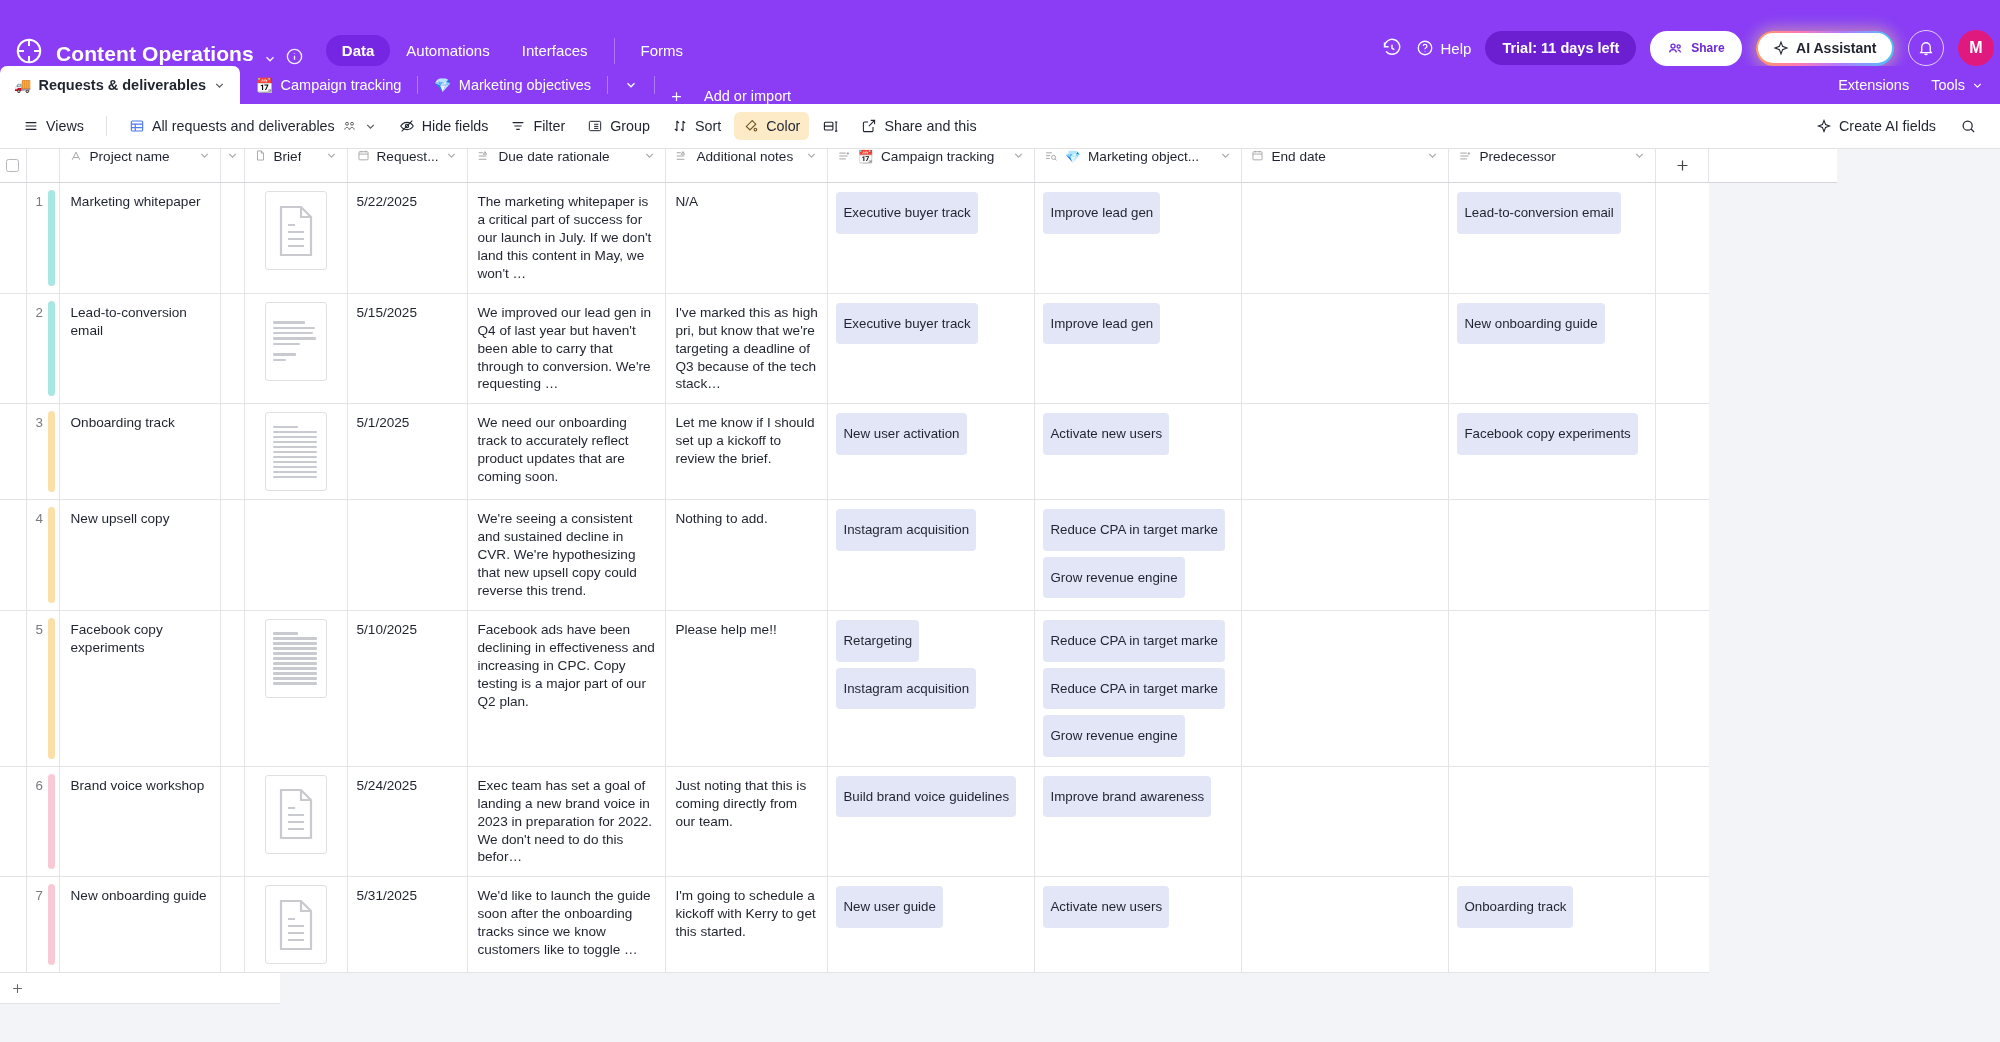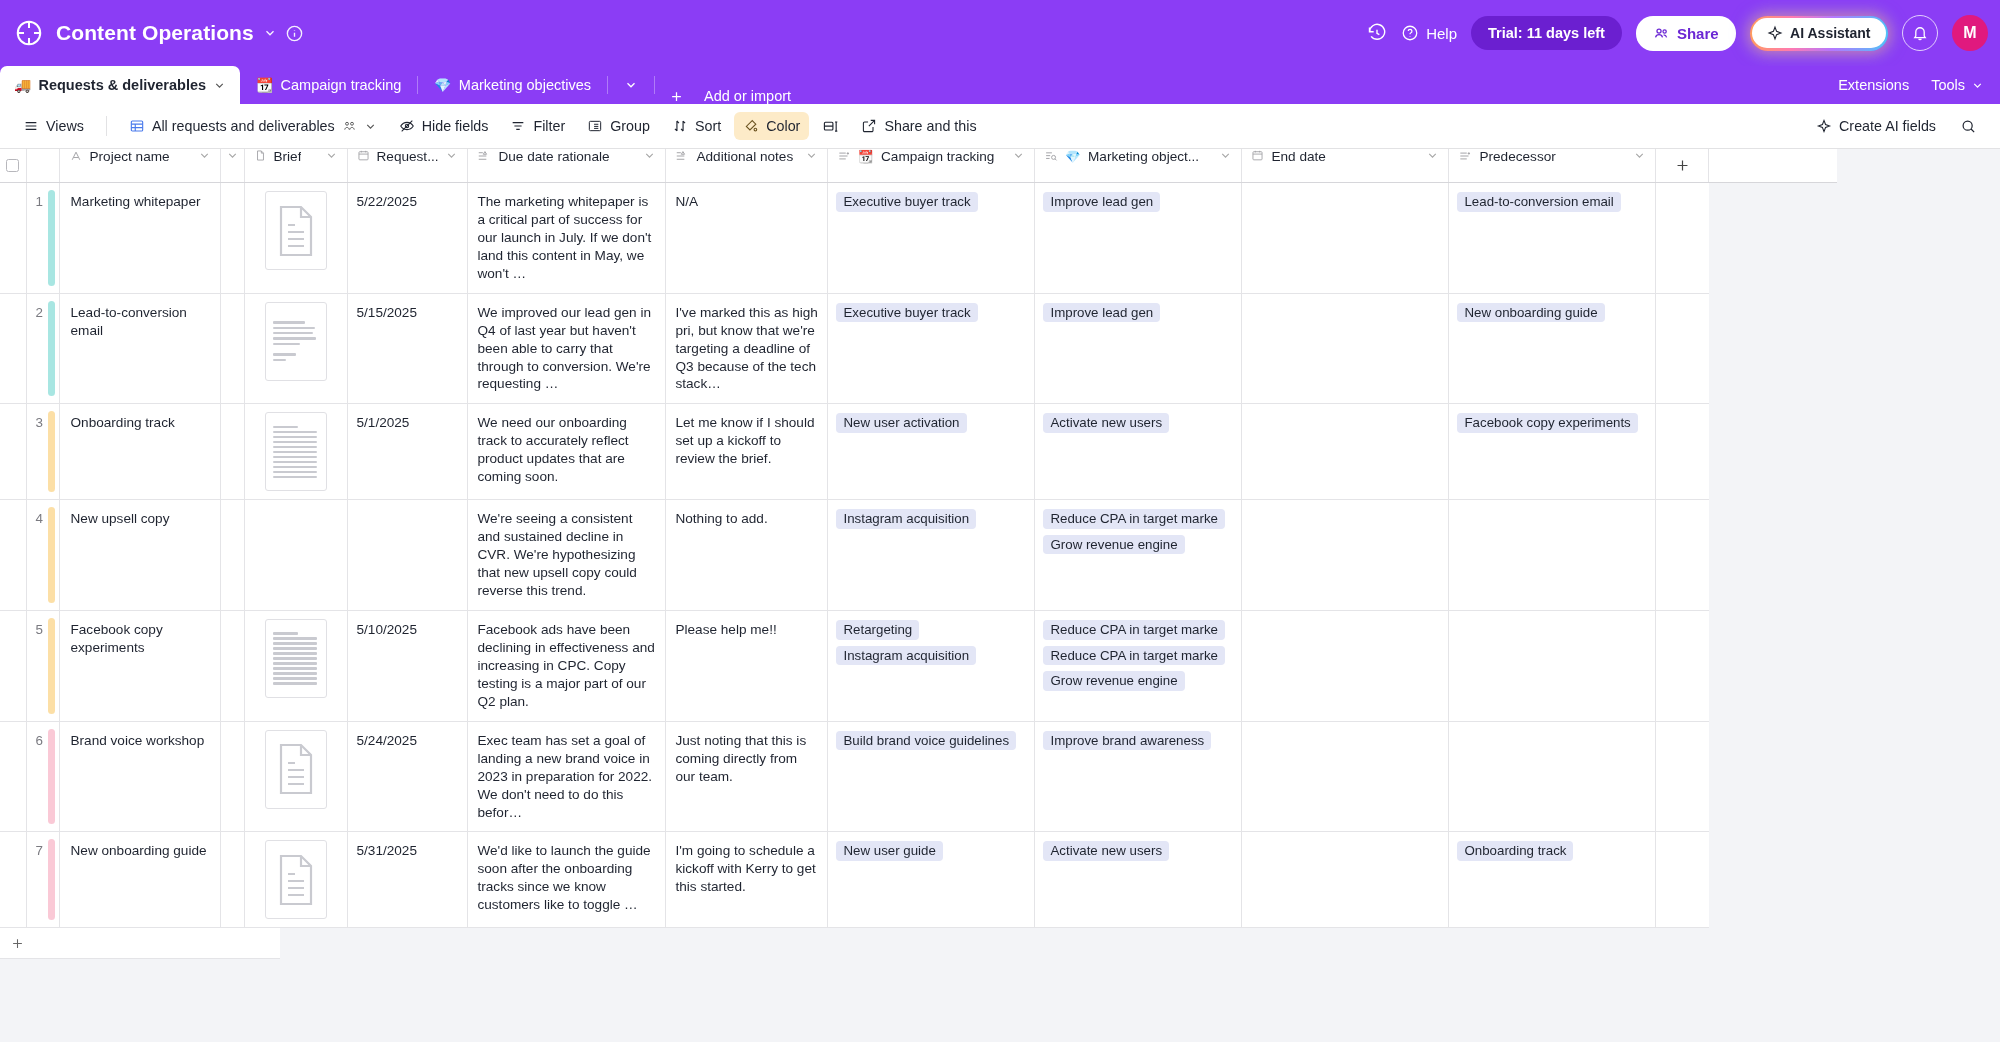--- a/index.html
+++ b/index.html
@@ -7,22 +7,22 @@
     width: 2000px; height: 1042px;
     font-family: "Liberation Sans", sans-serif;
     background: #ffffff;
     overflow: hidden;
     -webkit-font-smoothing: antialiased;
   }
 
   
   .topbar {
     height: 66px; background: #8B3DF5;
-    display: flex; align-items: center;
-    padding: 0 12px 0 14px;
+    display: flex; align-items: flex-end;
+    padding: 0 6px 0 14px;
     position: relative;
   }
   .wb-logo { width: 30px; height: 30px; margin-right: 12px; flex: 0 0 auto; }
   .wb-title {
     color: #fff; font-size: 21px; font-weight: 700;
     letter-spacing: .1px; white-space: nowrap;
   }
   .chev-sm { margin: 0 2px 0 9px; opacity: .95; }
   .info-ic { margin-left: 6px; opacity: .92; display:flex; }
   .top-nav { display: flex; align-items: center; margin-left: 22px; }
@@ -32,21 +32,21 @@
   }
   .top-nav-item.active { background: #7526E3; font-weight: 600; }
   .nav-div { width: 1px; height: 26px; background: rgba(255,255,255,.3); margin: 0 10px; }
   .top-right { margin-left: auto; display: flex; align-items: center; gap: 14px; }
   .help-btn { display: flex; align-items: center; gap: 7px; color: #fff; font-size: 15px; cursor: pointer;}
   .trial-pill {
     background: #6B1FD0; color: #fff; font-size: 14.5px; font-weight: 600;
     padding: 9px 17px; border-radius: 17px; white-space: nowrap;
   }
   .share-btn {
-    background: #fff; color: #6B27D4; font-size: 15px; font-weight: 600;
+    background: #fff; color: #6B27D4; font-size: 12px; font-weight: 600;
     padding: 9px 17px; border-radius: 17px; display: flex; align-items: center;
     gap: 7px; white-space: nowrap; cursor: pointer;
   }
   .ai-wrap {
     padding: 2.5px; border-radius: 19px;
     background: linear-gradient(93deg,#ff9d5c 0%,#ff7ab0 30%,#b478ff 60%,#4fc3f7 100%);
     box-shadow: 0 0 14px 2px rgba(255,150,120,.55), 0 0 18px 3px rgba(120,180,255,.4);
   }
   .ai-btn {
     background: #fff; color: #1f2430; font-size: 14px; font-weight: 600;
@@ -161,21 +161,21 @@
     background: #fff; margin: 8px auto; display: flex; align-items: center;
     justify-content: center; overflow: hidden;
   }
   .thumb.doc { background: #fff; }
   .doc-lines { display:flex; flex-direction:column; gap:3px; padding:6px 7px; width:100%; }
   .doc-lines i { display:block; height:2.4px; background:#c9cad0; border-radius:1px; }
 
   .tags { display: flex; flex-direction: column; align-items: flex-start; gap: 6px; padding: 9px 8px; }
   .tag {
     background: #E3E6F6; color: #1f2430; font-size: 13.3px;
-    padding: 1px 7px; border-radius: 4px; white-space: nowrap;
+    padding: 12px 7px; border-radius: 4px; white-space: nowrap;
     max-width: 100%; overflow: hidden; text-overflow: clip;
   }
 
   .addrow { display: flex; align-items: center; height: 31px; padding-left: 10px;
             background: #fff; border-bottom: 1px solid #E4E4E7; width: 280px; }
   svg { display: block; }
 </style>
 </head>
 <body>
 
@@ -192,20 +192,27 @@
         <path d="M6 9l6 6 6-6"></path>
       </svg>
   </span>
   <span class="info-ic">
     <svg width="19" height="19" viewBox="0 0 24 24" fill="none" stroke="#fff" stroke-width="1.7">
       <circle cx="12" cy="12" r="9"></circle>
         <path d="M12 11v5M12 7.6v.7"></path>
       </svg>
   </span>
 
+  <div class="top-nav">
+    <div class="top-nav-item active">Data</div>
+    <div class="top-nav-item">Automations</div>
+    <div class="top-nav-item">Interfaces</div>
+    <div class="nav-div"></div>
+    <div class="top-nav-item">Forms</div>
+  </div>
 
   <div class="top-right">
     <span>
       <svg width="20" height="20" viewBox="0 0 24 24" fill="none" stroke="#fff" stroke-width="1.7">
         <path d="M3.2 10.5A9 9 0 1 1 5 16"></path>
           <path d="M3 5.5v5h5"></path>
           <path d="M12 8v4.3l2.8 1.7"></path>
         </svg>
     </span>
     <span class="help-btn">

